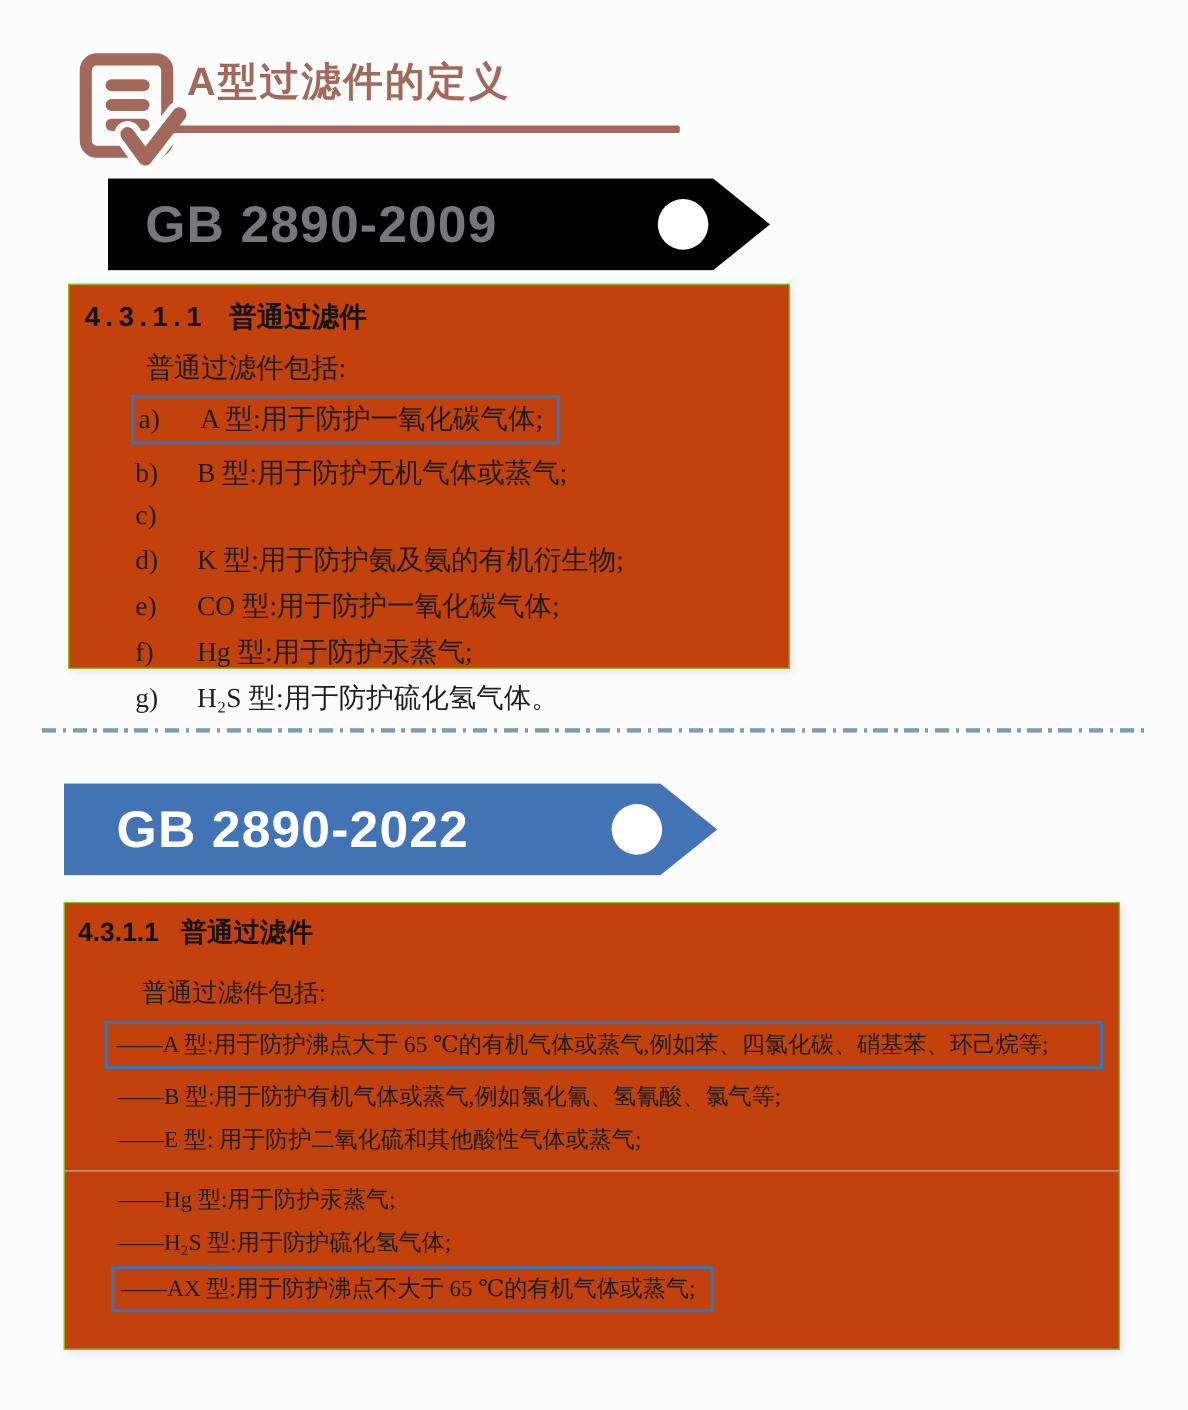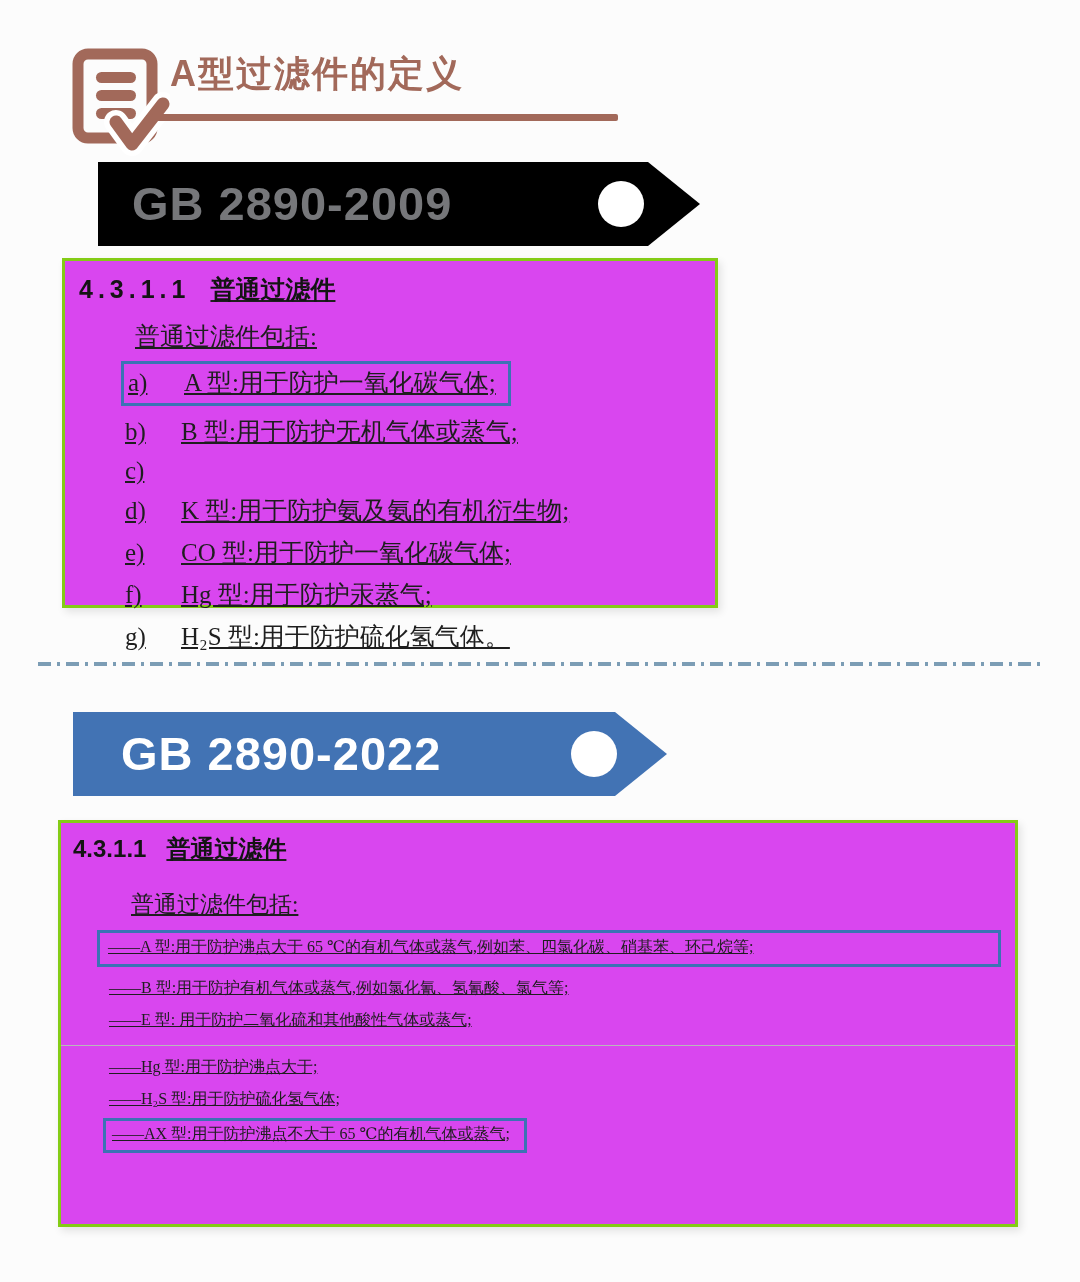--- a/index.html
+++ b/index.html
@@ -52,21 +52,20 @@
   .banner-2009 {
     left: 62px; top: 162px;
     width: 602px;
     background: #000000;
     margin-left: 36px;
   }
   .banner-2022 {
     left: 58px; top: 712px;
     width: 594px;
     background: #4273b4;
-    margin-left: 15px;
   }
   .banner-label {
     position: absolute;
     left: 34px; top: 0;
     line-height: 84px;
     font-size: 47px;
     font-weight: bold;
     letter-spacing: 1px;
     white-space: nowrap;
   }
@@ -78,26 +77,25 @@
     border-radius: 50%;
     background: #ffffff;
     top: 19px;
   }
   .banner-2009 .banner-circle { left: 500px; }
   .banner-2022 .banner-circle { left: 498px; }
 
   
   .std-box {
     position: absolute;
-    background: #d946ef;
-    border: 3px solid #84cc16;
+    background: #c2410c;
+    border: 1px solid #84cc16;
     box-shadow: 3px 4px 8px rgba(0,0,0,0.10);
     box-sizing: border-box;
     color: #1e1e1e;
-    text-decoration: underline;
   }
   .box-2009 {
     left: 62px; top: 258px;
     width: 656px; height: 350px;
     padding: 12px 14px;
   }
   .box-2022 {
     left: 58px; top: 820px;
     width: 960px; height: 407px;
     padding: 10px 12px;
@@ -141,21 +139,21 @@
     border: 3px solid #3c73b4;
     width: fit-content;
     padding: 2px 12px 4px 4px;
     margin: 8px 0 2px 42px;
   }
   .hl-row-2009 .row-2009 { margin: 0; }
 
   
   .rows-2022 { margin-top: 6px; }
   .row-2022 {
-    font-size: 16px;
+    font-size: 21px;
     margin: 11px 0 0 36px;
     white-space: nowrap;
   }
   .hl-row-a {
     border: 3px solid #3c73b4;
     margin: 10px 0 0 24px;
     padding: 4px 4px 6px 8px;
     width: calc(100% - 44px);
   }
   .hl-row-a .row-2022, .hl-row-ax .row-2022 { margin: 0; }
@@ -263,21 +261,21 @@
 
     <div class="rows-2022">
       <div class="hl-row-a">
         <div class="row-2022 std-serif">——A 型:用于防护沸点大于 65 ℃的有机气体或蒸气,例如苯、四氯化碳、硝基苯、环己烷等;</div>
       </div>
       <div class="row-2022 std-serif">——B 型:用于防护有机气体或蒸气,例如氯化氰、氢氰酸、氯气等;</div>
       <div class="row-2022 std-serif">——E 型: 用于防护二氧化硫和其他酸性气体或蒸气;</div>
 
       <hr class="group-separator">
 
-      <div class="row-2022 std-serif">——Hg 型:用于防护沸点大于;</div>
+      <div class="row-2022 std-serif">——Hg 型:用于防护汞蒸气;</div>
       <div class="row-2022 std-serif">——H₂S 型:用于防护硫化氢气体;</div>
       <div class="hl-row-ax">
         <div class="row-2022 std-serif">——AX 型:用于防护沸点不大于 65 ℃的有机气体或蒸气;</div>
       </div>
 
     </div>
   </div>
 
 </div>
 

